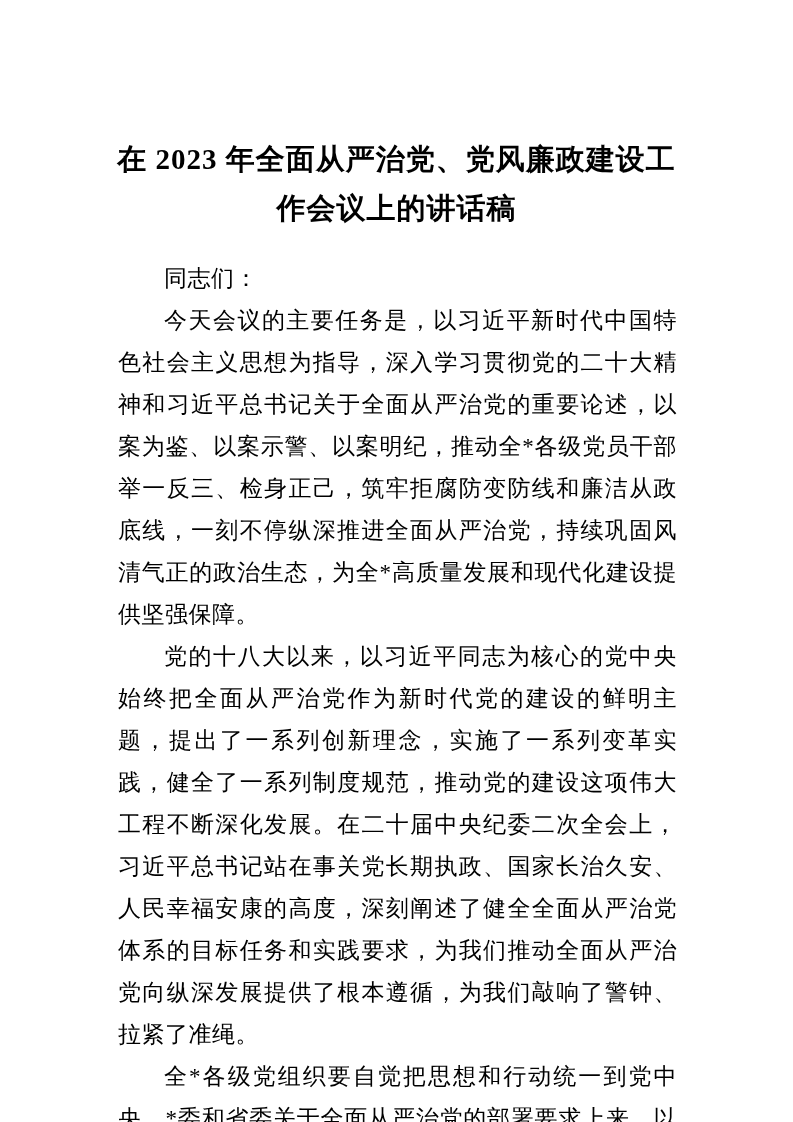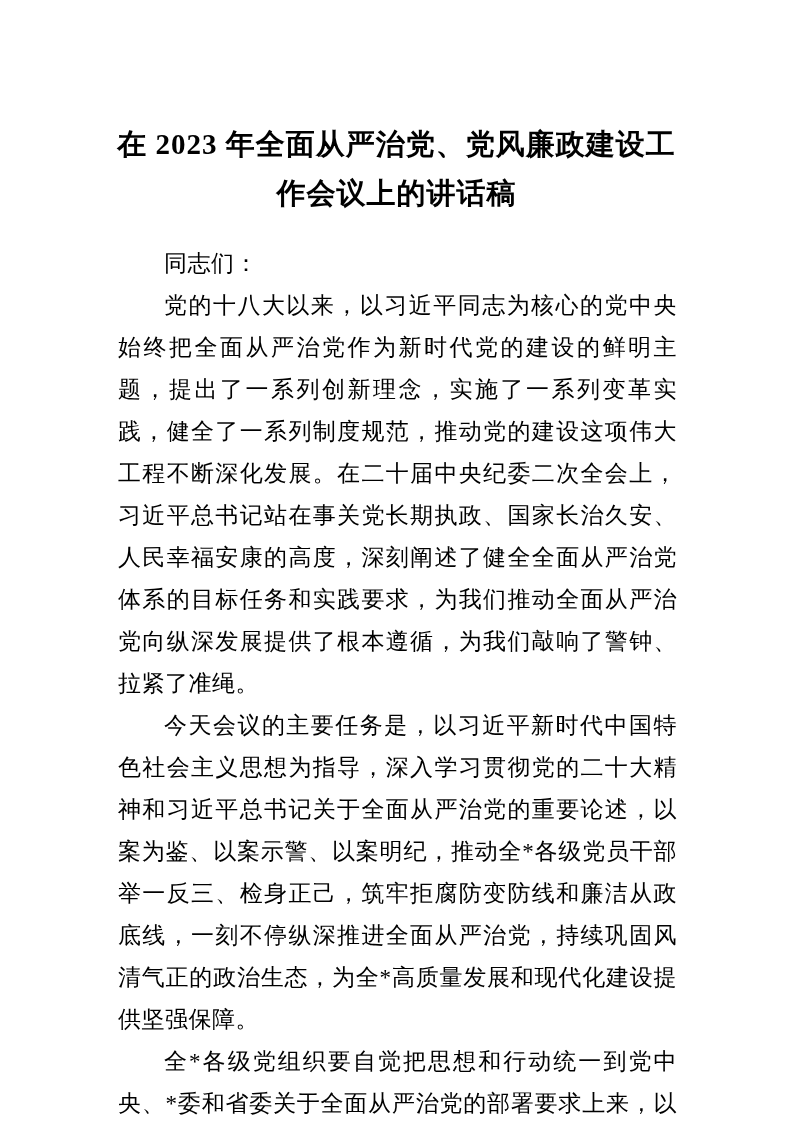--- a/index.html
+++ b/index.html
@@ -10,21 +10,21 @@
   .page {
     position: relative;
     width: 793px;
     height: 1122px;
     background: #ffffff;
     overflow: hidden;
     font-family: "Liberation Serif", "DejaVu Serif", serif;
     color: #000000;
   }
   .doc-title {
-    margin: 1px auto;
+    margin: 16px auto;
     padding-top: 119px;
     width: 562px;
     font-size: 29px;
     font-weight: bold;
     line-height: 49px;
     letter-spacing: 1px;
     text-align: center;
     color: #000000;
   }
   .doc-body {
@@ -47,17 +47,17 @@
   }
 </style>
 </head>
 <body>
 
 <div class="page">
   <h1 class="doc-title">在 2023 年全面从严治党、党风廉政建设工作会议上的讲话稿</h1>
 
   <div class="doc-body">
     <p>同志们：</p>
+    <p>今天会议的主要任务是，以习近平新时代中国特色社会主义思想为指导，深入学习贯彻党的二十大精神和习近平总书记关于全面从严治党的重要论述，以案为鉴、以案示警、以案明纪，推动全*各级党员干部举一反三、检身正己，筑牢拒腐防变防线和廉洁从政底线，一刻不停纵深推进全面从严治党，持续巩固风清气正的政治生态，为全*高质量发展和现代化建设提供坚强保障。</p>
     <p>党的十八大以来，以习近平同志为核心的党中央始终把全面从严治党作为新时代党的建设的鲜明主题，提出了一系列创新理念，实施了一系列变革实践，健全了一系列制度规范，推动党的建设这项伟大工程不断深化发展。在二十届中央纪委二次全会上，习近平总书记站在事关党长期执政、国家长治久安、人民幸福安康的高度，深刻阐述了健全全面从严治党体系的目标任务和实践要求，为我们推动全面从严治党向纵深发展提供了根本遵循，为我们敲响了警钟、拉紧了准绳。</p>
-    <p>今天会议的主要任务是，以习近平新时代中国特色社会主义思想为指导，深入学习贯彻党的二十大精神和习近平总书记关于全面从严治党的重要论述，以案为鉴、以案示警、以案明纪，推动全*各级党员干部举一反三、检身正己，筑牢拒腐防变防线和廉洁从政底线，一刻不停纵深推进全面从严治党，持续巩固风清气正的政治生态，为全*高质量发展和现代化建设提供坚强保障。</p>
     <p class="fill-last">全*各级党组织要自觉把思想和行动统一到党中央、*委和省委关于全面从严治党的部署要求上来，以永远在路上的</p>
   </div>
 </div>
 
 </body></html>

